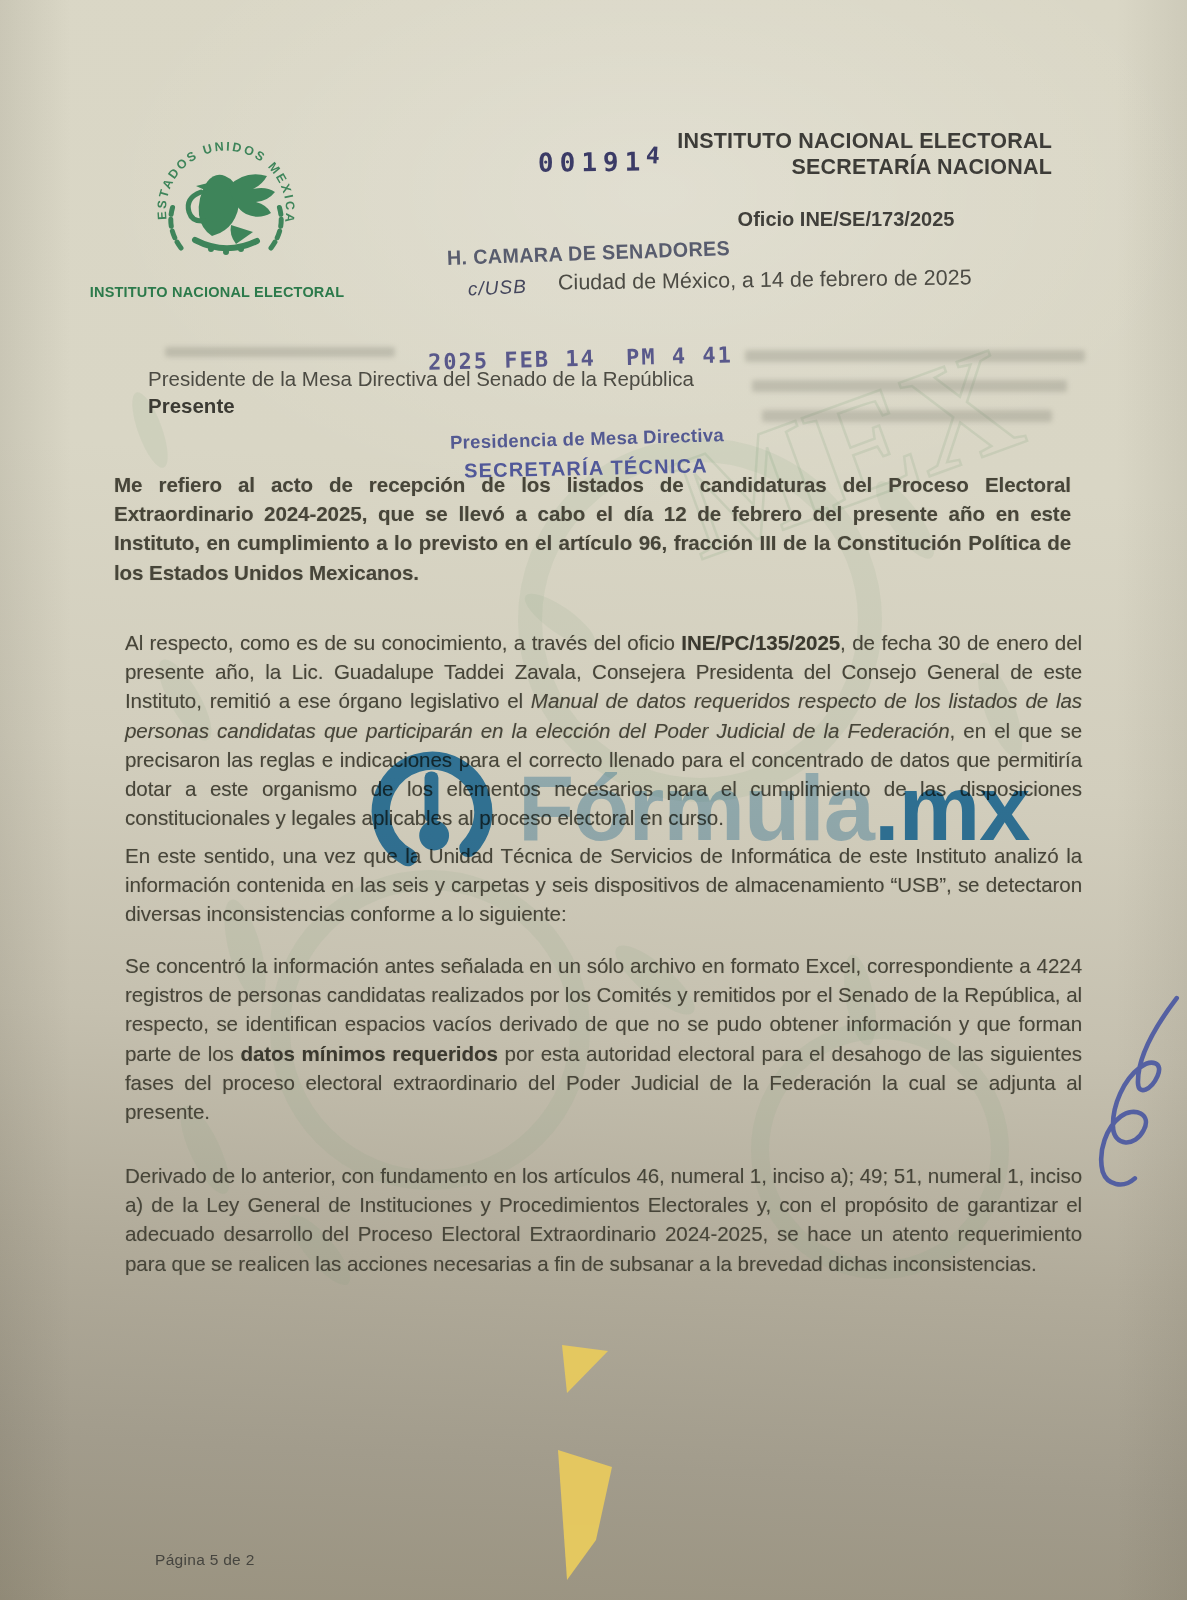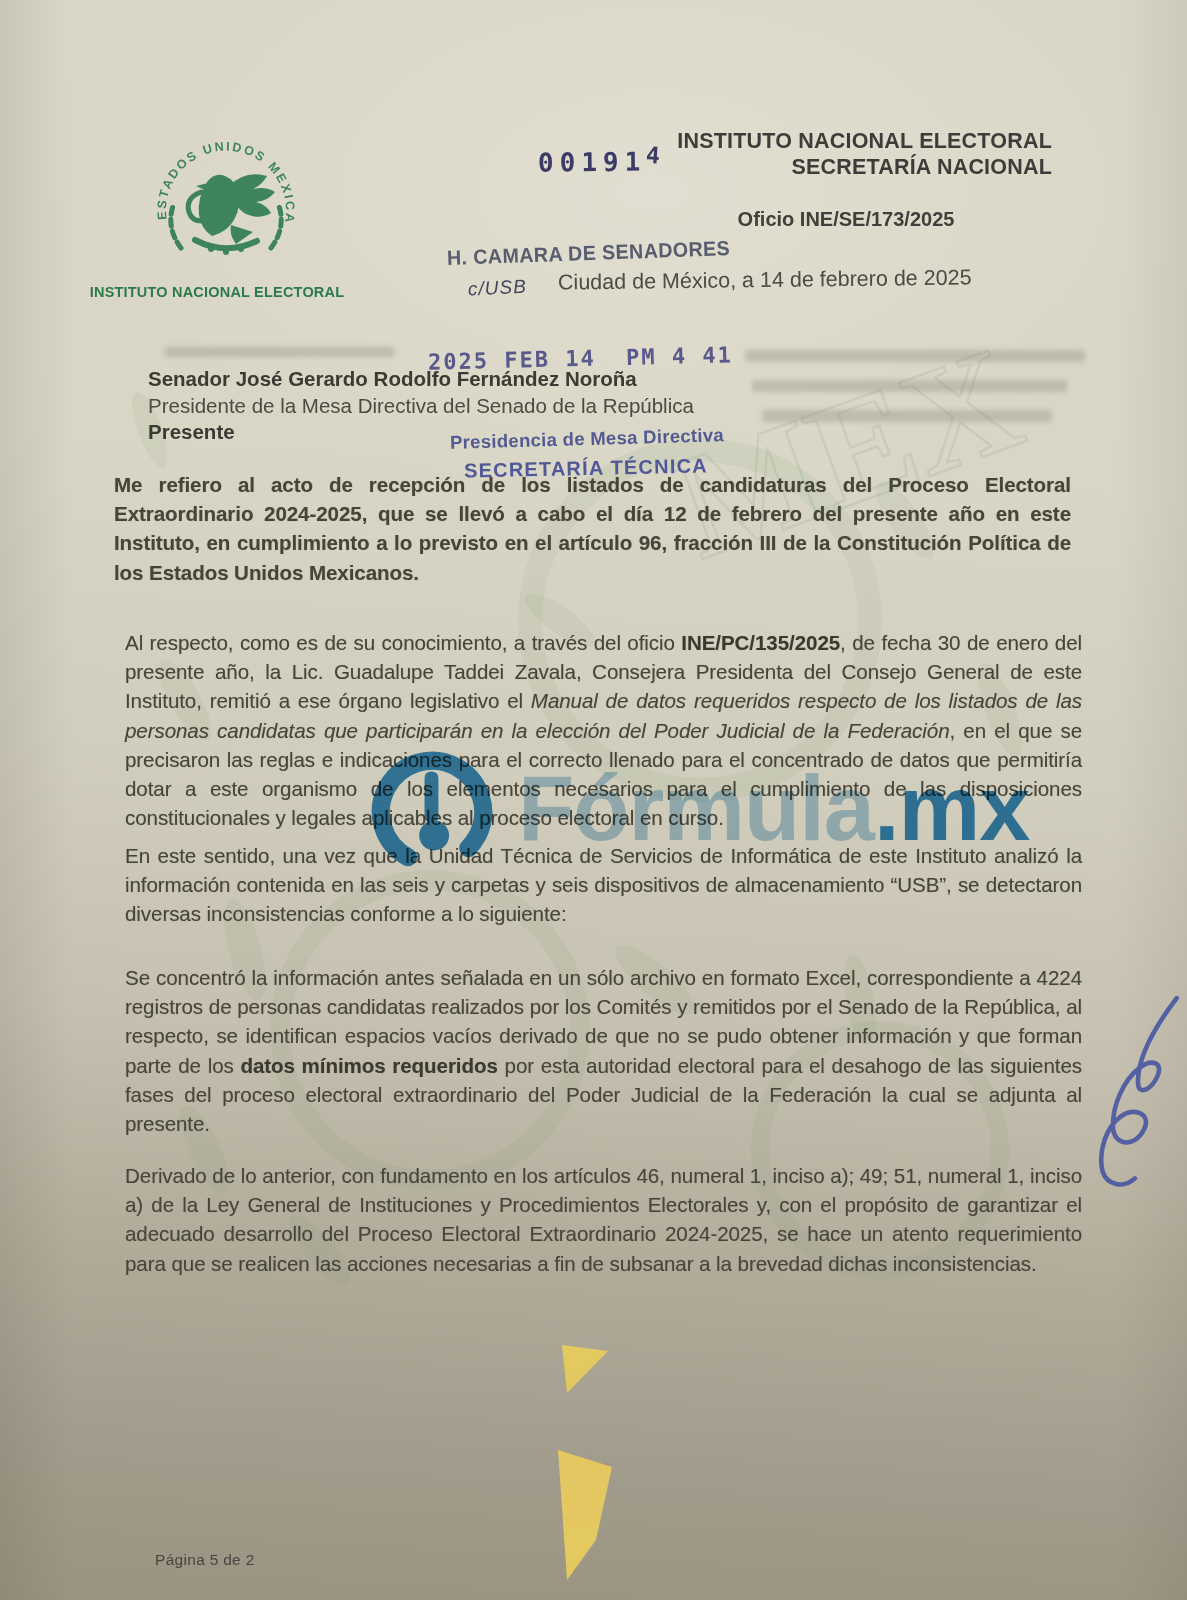--- a/index.html
+++ b/index.html
@@ -102,37 +102,36 @@
   <div class="abs place-date" style="left:558px;top:268px;z-index:2;">Ciudad de México, a 14 de febrero de 2025</div>
 
   <div class="abs ghost" style="left:745px;top:350px;width:340px;height:12px;z-index:1;"></div>
   <div class="abs ghost" style="left:752px;top:380px;width:315px;height:12px;z-index:1;"></div>
   <div class="abs ghost" style="left:762px;top:410px;width:290px;height:12px;z-index:1;"></div>
   <div class="abs ghost" style="left:165px;top:347px;width:230px;height:10px;z-index:1;"></div>
 
   <div class="abs stamp-dt" style="left:428px;top:346px;z-index:3;">2025 FEB 14  PM 4 41</div>
 
   <div class="abs recipient" style="left:148px;top:366px;z-index:2;">
-    <div class="bold">Senador José Gerardo Rodolfo Fernández Noroña</div>
     <div>Presidente de la Mesa Directiva del Senado de la República</div>
     <div class="bold">Presente</div>
   </div>
 
   <div class="abs stamp-mesa" style="left:450px;top:428px;z-index:3;">Presidencia de Mesa Directiva</div>
   <div class="abs stamp-tec" style="left:464px;top:457px;z-index:3;">SECRETARÍA TÉCNICA</div>
 
   <div class="abs para" style="left:114px;top:470px;z-index:2;font-weight:bold;">Me refiero al acto de recepción de los listados de candidaturas del Proceso Electoral Extraordinario 2024-2025, que se llevó a cabo el día 12 de febrero del presente año en este Instituto, en cumplimiento a lo previsto en el artículo 96, fracción III de la Constitución Política de los Estados Unidos Mexicanos.</div>
 
   <div class="abs para" style="left:125px;top:628px;z-index:2;">
     <span>Al respecto, como es de su conocimiento, a través del oficio </span><b>INE/PC/135/2025</b><span>, de fecha 30 de enero del presente año, la Lic. Guadalupe Taddei Zavala, Consejera Presidenta del Consejo General de este Instituto, remitió a ese órgano legislativo el </span><i>Manual de datos requeridos respecto de los listados de las personas candidatas que participarán en la elección del Poder Judicial de la Federación</i><span>, en el que se precisaron las reglas e indicaciones para el correcto llenado para el concentrado de datos que permitiría dotar a este organismo de los elementos necesarios para el cumplimiento de las disposiciones constitucionales y legales aplicables al proceso electoral en curso.</span>
   </div>
 
   <div class="abs para" style="left:125px;top:841px;z-index:2;">En este sentido, una vez que la Unidad Técnica de Servicios de Informática de este Instituto analizó la información contenida en las seis y carpetas y seis dispositivos de almacenamiento “USB”, se detectaron diversas inconsistencias conforme a lo siguiente:</div>
 
-  <div class="abs para" style="left:125px;top:951px;z-index:2;margin-top:12px;">
+  <div class="abs para" style="left:125px;top:951px;z-index:2;">
     <span>Se concentró la información antes señalada en un sólo archivo en formato Excel, correspondiente a 4224 registros de personas candidatas realizados por los Comités y remitidos por el Senado de la República, al respecto, se identifican espacios vacíos derivado de que no se pudo obtener información y que forman parte de los </span><b>datos mínimos requeridos</b><span> por esta autoridad electoral para el desahogo de las siguientes fases del proceso electoral extraordinario del Poder Judicial de la Federación la cual se adjunta al presente.</span>
   </div>
 
   <div class="abs para" style="left:125px;top:1161px;z-index:2;">Derivado de lo anterior, con fundamento en los artículos 46, numeral 1, inciso a); 49; 51, numeral 1, inciso a) de la Ley General de Instituciones y Procedimientos Electorales y, con el propósito de garantizar el adecuado desarrollo del Proceso Electoral Extraordinario 2024-2025, se hace un atento requerimiento para que se realicen las acciones necesarias a fin de subsanar a la brevedad dichas inconsistencias.</div>
 
   <svg class="abs" style="left:368px;top:748px;z-index:4;mix-blend-mode:multiply;" width="128" height="128" viewBox="0 0 120 120">
     <g opacity="0.84">
       <circle cx="60" cy="60" r="48" fill="none" stroke="#1677bb" stroke-width="17" stroke-dasharray="240 62" transform="rotate(118 60 60)" stroke-linecap="round"></circle>
       <rect x="53" y="22" width="13" height="48" rx="6" fill="#1677bb"></rect>
       <circle cx="62" cy="82" r="14" fill="#1677bb"></circle>

